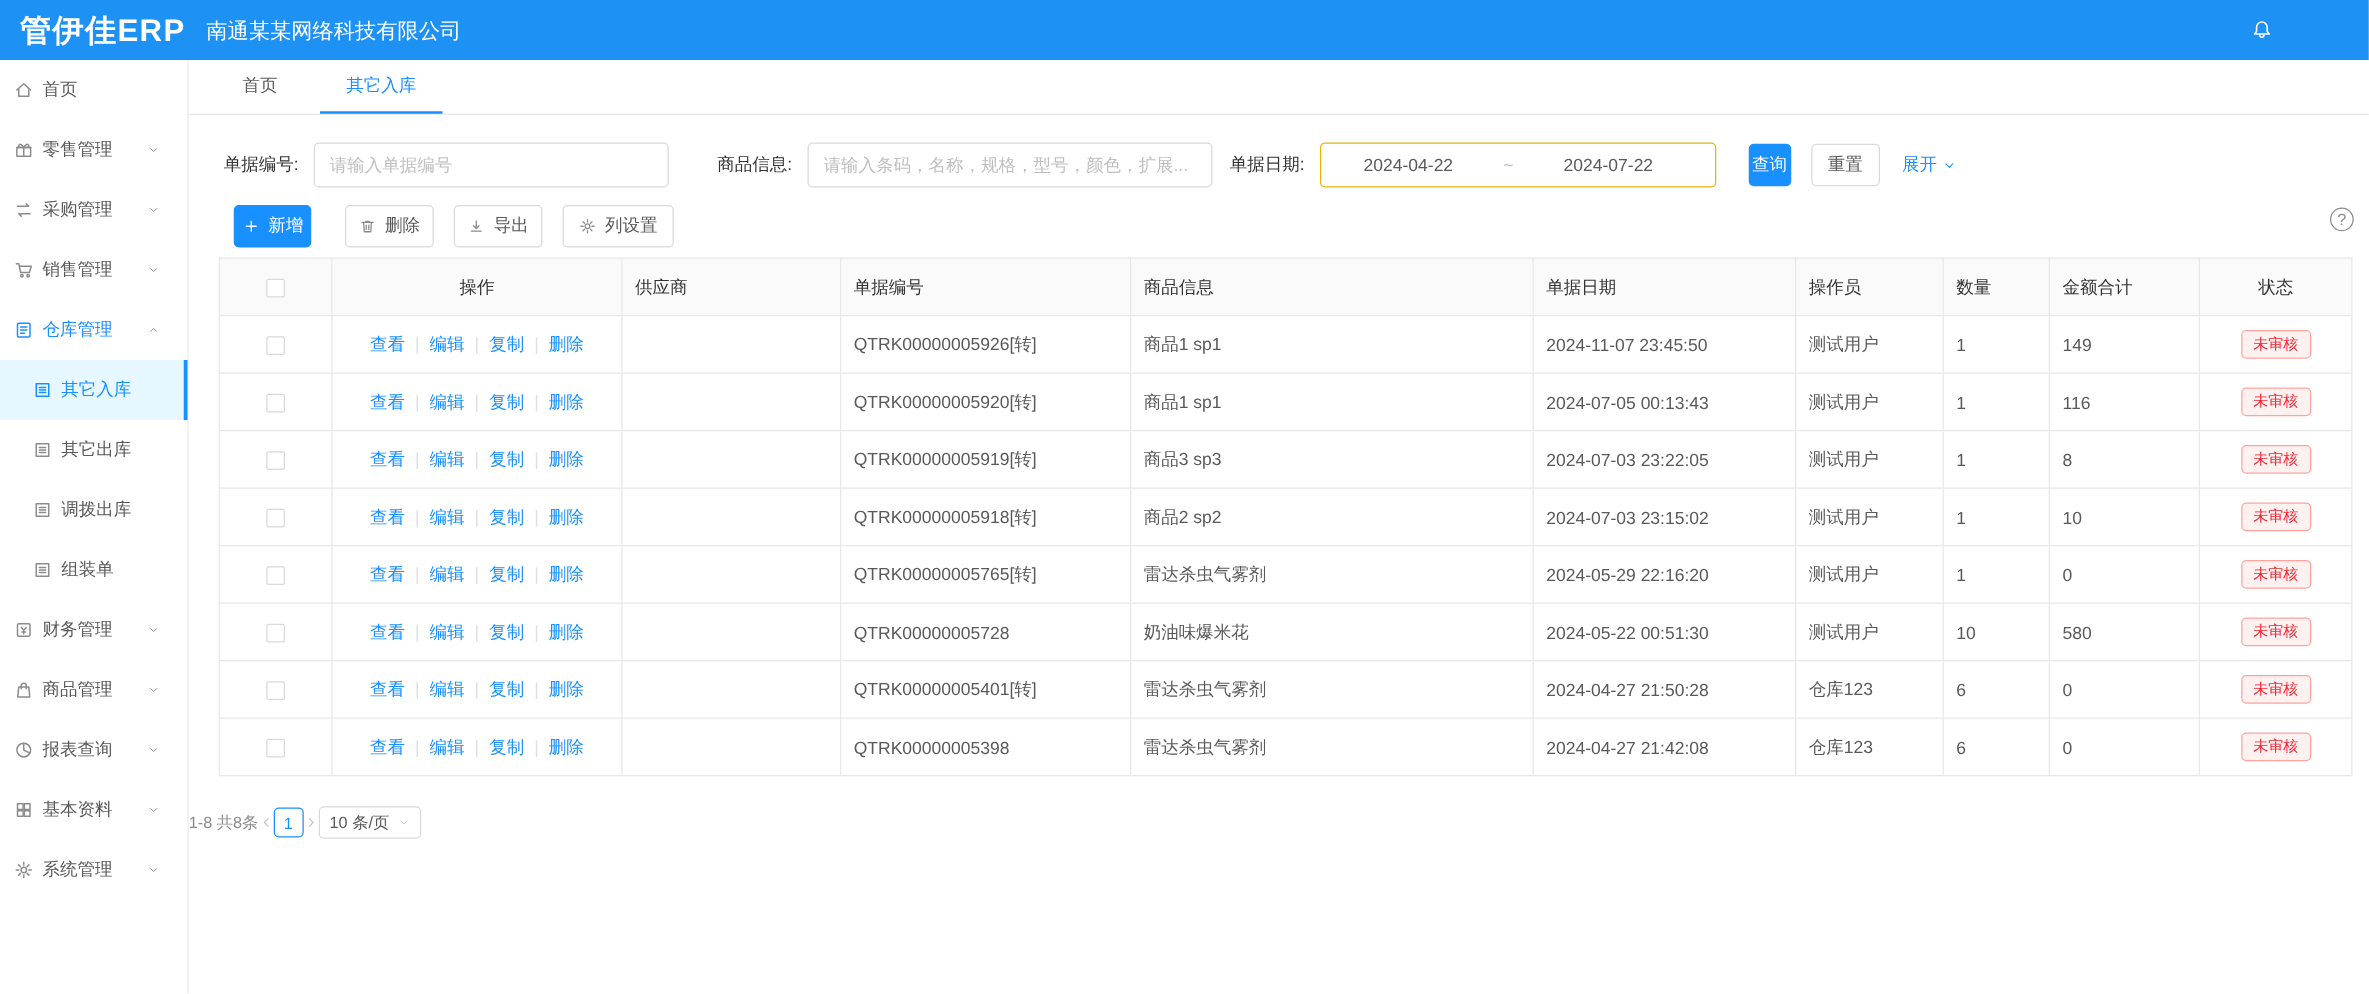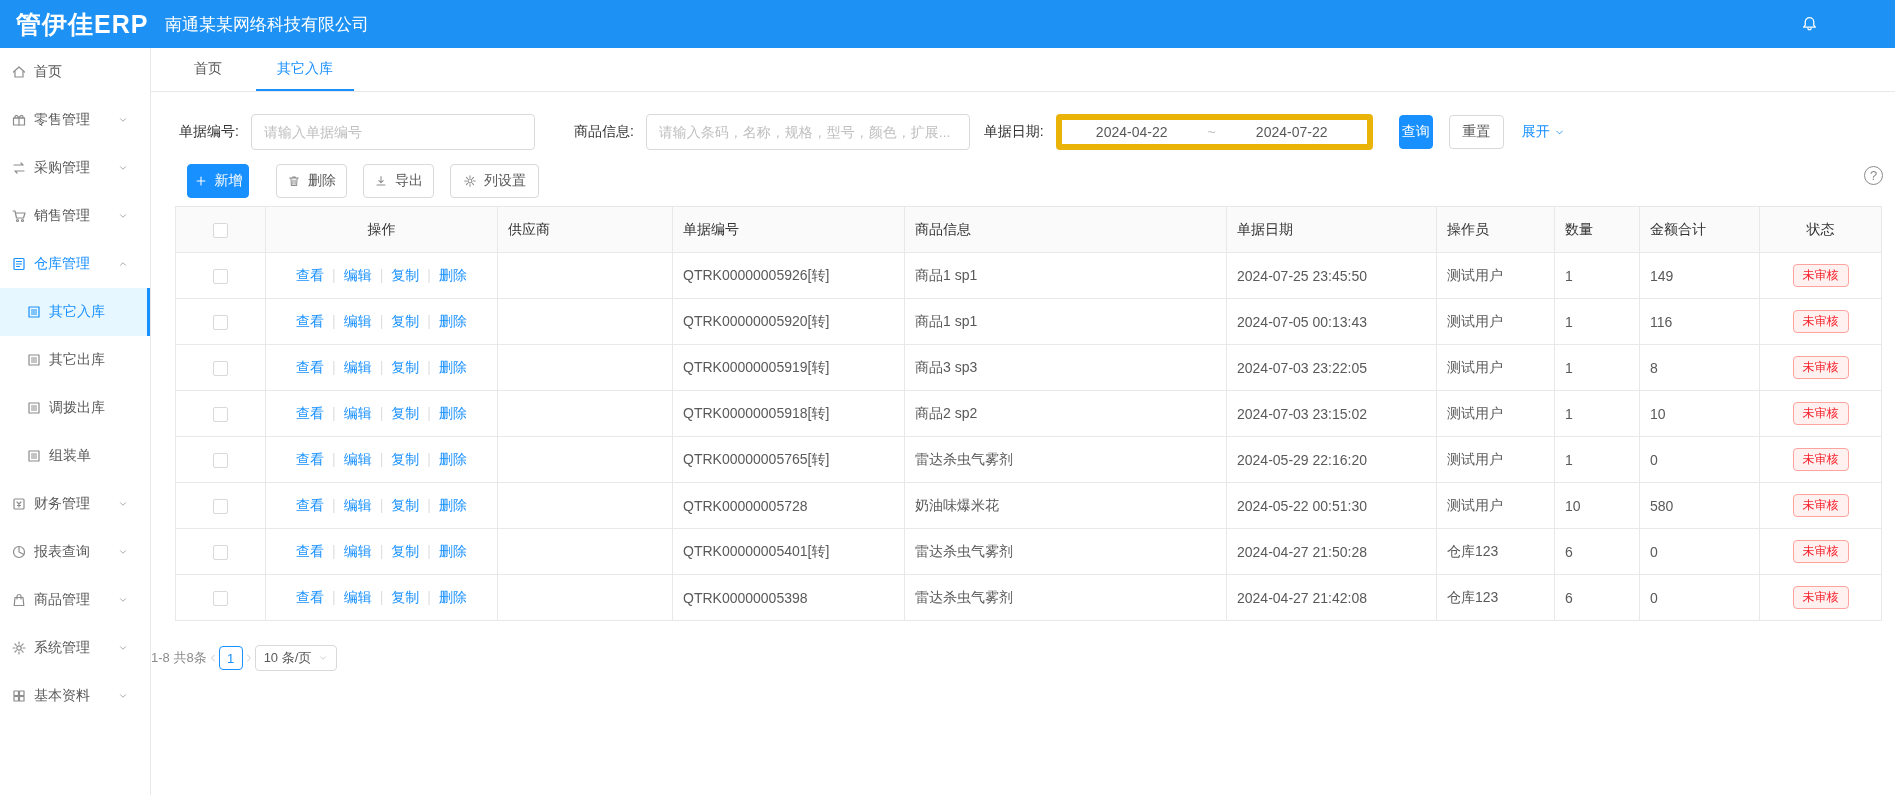--- a/index.html
+++ b/index.html
@@ -42,21 +42,21 @@
   .tab.active::after{content:"";position:absolute;left:-21px;right:-21px;bottom:0;height:2px;background:var(--accent);}
 
   
   .filterbar{display:flex;align-items:center;margin:22px 0 0 28px;height:36px;font-size:14px;color:#333;}
   .f-label{margin-right:12px;white-space:nowrap;}
   .f-input{height:36px;border:1px solid #d9d9d9;border-radius:4px;padding:0 12px;font-size:14px;color:var(--txt);outline:none;
     font-family:inherit;}
   .f-input::placeholder{color:#bfbfbf;}
   #f-doc{width:284px;margin-right:39px;}
   #f-prod{width:324px;margin-right:14px;}
-  .daterange{width:317px;height:36px;border:6px solid #eab308;border-radius:4px;display:flex;align-items:center;}
+  .daterange{width:317px;height:36px;border:1px solid #eab308;border-radius:4px;display:flex;align-items:center;}
   .daterange input{border:none;outline:none;width:140px;text-align:center;font-size:14px;color:var(--txt);font-family:inherit;background:transparent;}
   .daterange .tilde{color:#bfbfbf;width:20px;text-align:center;flex:none;}
   .btn{height:34px;border-radius:4px;border:1px solid #d9d9d9;background:#fff;color:var(--txt);
     font-size:14px;display:inline-flex;align-items:center;justify-content:center;cursor:pointer;font-family:inherit;}
   .btn.primary{background:var(--accent);border-color:var(--accent);color:#fff;}
   #btn-search{width:34px;margin-left:26px;}
   #btn-reset{width:55px;margin-left:16px;}
   .expand-link{margin-left:18px;color:var(--accent);display:inline-flex;align-items:center;gap:4px;cursor:pointer;white-space:nowrap;}
   .expand-link .chev{width:11px;height:11px;}
 
@@ -251,71 +251,71 @@
         </svg>
       </span>
       <span>财务管理</span>
       <span class="chev" data-icon="chevdown">
         <svg viewBox="0 0 16 16" fill="none" stroke="currentColor" stroke-width="1.2" stroke-linecap="round" stroke-linejoin="round">
           <path d="M4 6l4 4 4-4"></path>
         </svg>
       </span>
     </div>
     <div class="side-item">
+      <span class="s-icon" data-icon="bag">
+        <svg viewBox="0 0 16 16" fill="none" stroke="currentColor" stroke-width="1.2" stroke-linecap="round" stroke-linejoin="round">
+          <path d="M4 5.5h8l.8 8H3.2z"></path>
+          <path d="M6 7V4.5a2 2 0 0 1 4 0V7"></path>
+        </svg>
+      </span>
+      <span>商品管理</span>
+      <span class="chev" data-icon="chevdown">
+        <svg viewBox="0 0 16 16" fill="none" stroke="currentColor" stroke-width="1.2" stroke-linecap="round" stroke-linejoin="round">
+          <path d="M4 6l4 4 4-4"></path>
+        </svg>
+      </span>
+    </div>
+    <div class="side-item">
       <span class="s-icon" data-icon="pie">
         <svg viewBox="0 0 16 16" fill="none" stroke="currentColor" stroke-width="1.2" stroke-linecap="round" stroke-linejoin="round">
           <circle cx="8" cy="8" r="5.5"></circle>
           <path d="M8 8V2.5M8 8l5 2.5"></path>
         </svg>
       </span>
       <span>报表查询</span>
-      <span class="chev" data-icon="chevdown">
-        <svg viewBox="0 0 16 16" fill="none" stroke="currentColor" stroke-width="1.2" stroke-linecap="round" stroke-linejoin="round">
-          <path d="M4 6l4 4 4-4"></path>
-        </svg>
-      </span>
-    </div>
-    <div class="side-item">
-      <span class="s-icon" data-icon="bag">
-        <svg viewBox="0 0 16 16" fill="none" stroke="currentColor" stroke-width="1.2" stroke-linecap="round" stroke-linejoin="round">
-          <path d="M4 5.5h8l.8 8H3.2z"></path>
-          <path d="M6 7V4.5a2 2 0 0 1 4 0V7"></path>
-        </svg>
-      </span>
-      <span>商品管理</span>
-      <span class="chev" data-icon="chevdown">
-        <svg viewBox="0 0 16 16" fill="none" stroke="currentColor" stroke-width="1.2" stroke-linecap="round" stroke-linejoin="round">
-          <path d="M4 6l4 4 4-4"></path>
-        </svg>
-      </span>
-    </div>
-    <div class="side-item">
-      <span class="s-icon" data-icon="gear">
-        <svg viewBox="0 0 16 16" fill="none" stroke="currentColor" stroke-width="1.2" stroke-linecap="round" stroke-linejoin="round">
-          <circle cx="8" cy="8" r="2.2"></circle>
-          <path d="M8 2v2M8 12v2M2 8h2M12 8h2M3.9 3.9l1.4 1.4M10.7 10.7l1.4 1.4M12.1 3.9l-1.4 1.4M5.3 10.7l-1.4 1.4"></path>
-        </svg>
-      </span>
-      <span>系统管理</span>
       <span class="chev" data-icon="chevdown">
         <svg viewBox="0 0 16 16" fill="none" stroke="currentColor" stroke-width="1.2" stroke-linecap="round" stroke-linejoin="round">
           <path d="M4 6l4 4 4-4"></path>
         </svg>
       </span>
     </div>
     <div class="side-item">
       <span class="s-icon" data-icon="grid">
         <svg viewBox="0 0 16 16" fill="none" stroke="currentColor" stroke-width="1.2" stroke-linecap="round" stroke-linejoin="round">
           <rect x="3" y="3" width="4.5" height="4.5"></rect>
           <rect x="8.5" y="3" width="4.5" height="4.5"></rect>
           <rect x="3" y="8.5" width="4.5" height="4.5"></rect>
           <rect x="8.5" y="8.5" width="4.5" height="4.5"></rect>
         </svg>
       </span>
       <span>基本资料</span>
+      <span class="chev" data-icon="chevdown">
+        <svg viewBox="0 0 16 16" fill="none" stroke="currentColor" stroke-width="1.2" stroke-linecap="round" stroke-linejoin="round">
+          <path d="M4 6l4 4 4-4"></path>
+        </svg>
+      </span>
+    </div>
+    <div class="side-item">
+      <span class="s-icon" data-icon="gear">
+        <svg viewBox="0 0 16 16" fill="none" stroke="currentColor" stroke-width="1.2" stroke-linecap="round" stroke-linejoin="round">
+          <circle cx="8" cy="8" r="2.2"></circle>
+          <path d="M8 2v2M8 12v2M2 8h2M12 8h2M3.9 3.9l1.4 1.4M10.7 10.7l1.4 1.4M12.1 3.9l-1.4 1.4M5.3 10.7l-1.4 1.4"></path>
+        </svg>
+      </span>
+      <span>系统管理</span>
       <span class="chev" data-icon="chevdown">
         <svg viewBox="0 0 16 16" fill="none" stroke="currentColor" stroke-width="1.2" stroke-linecap="round" stroke-linejoin="round">
           <path d="M4 6l4 4 4-4"></path>
         </svg>
       </span>
     </div>
   </aside>
 
 <main class="main">
 
@@ -400,21 +400,21 @@
           <th class="col-status center">状态</th>
         </tr>
       </thead>
     <tbody id="grid-body">
         <tr>
           <td class="col-checkbox center"><span class="cbx"></span></td>
           <td class="col-action center"><span class="lnk">查看</span><span class="sep">|</span><span class="lnk">编辑</span><span class="sep">|</span><span class="lnk">复制</span><span class="sep">|</span><span class="lnk">删除</span></td>
           <td class="col-supplier"></td>
           <td class="col-doc_no">QTRK00000005926[转]</td>
           <td class="col-product">商品1 sp1</td>
-          <td class="col-date">2024-07-25 23:45:50</td>
+          <td class="col-date">2024-11-07 23:45:50</td>
           <td class="col-operator">测试用户</td>
           <td class="col-qty">1</td>
           <td class="col-amount">149</td>
           <td class="col-status center"><span class="badge">未审核</span></td>
         </tr>
         <tr>
           <td class="col-checkbox center"><span class="cbx"></span></td>
           <td class="col-action center"><span class="lnk">查看</span><span class="sep">|</span><span class="lnk">编辑</span><span class="sep">|</span><span class="lnk">复制</span><span class="sep">|</span><span class="lnk">删除</span></td>
           <td class="col-supplier"></td>
           <td class="col-doc_no">QTRK00000005920[转]</td>

